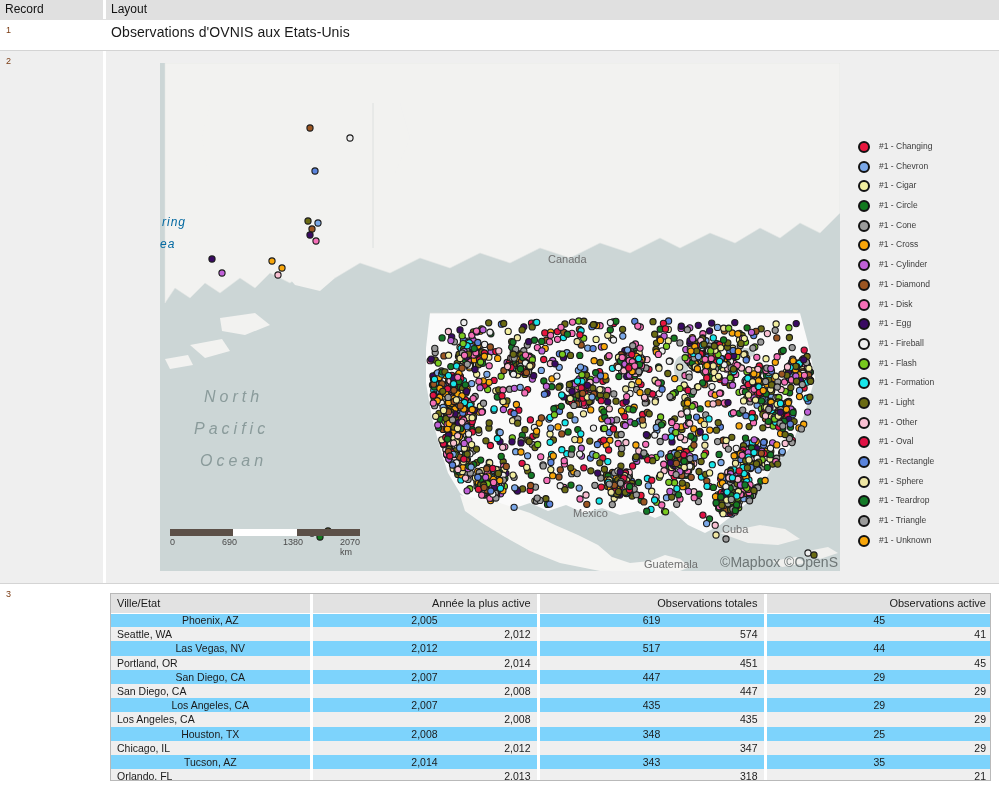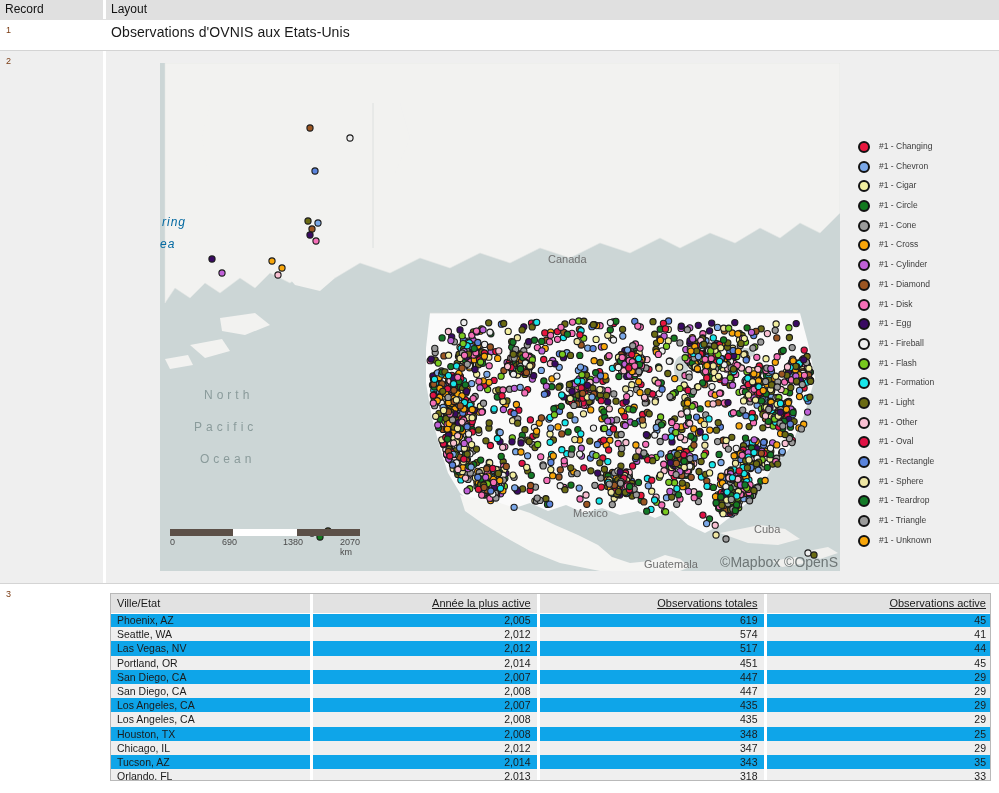--- a/index.html
+++ b/index.html
@@ -63,21 +63,21 @@
   .map {
     position: absolute; left: 54px; top: 12px; width: 680px; height: 508px;
     background: #ccd6d6; overflow: hidden;
   }
   .map-svg { position: absolute; left: 0; top: 0; }
   .mlabel {
     position: absolute; font-size: 10px; color: #7b7b7b;
     white-space: nowrap; pointer-events: none;
   }
   .mlabel.ocean {
-    color: #8a9b9b; font-size: 12px; letter-spacing: 4px; 
+    color: #8a9b9b; font-size: 16px; letter-spacing: 4px; font-style: italic;
     font-weight: 300;
   }
   .mlabel.sea {
     color: #0369a1; font-size: 12px; letter-spacing: 1px; font-style: italic;
   }
   .mlabel.country { color: #6f6f6f; font-size: 11px; }
 
   
   .scalebar { position: absolute; left: 10px; bottom: 22px; width: 200px; }
   .sb-track { display: flex; height: 7px; width: 190px; }
@@ -116,29 +116,29 @@
     border: 1px solid #b9b9b9; background: #fff; overflow: hidden;
   }
   table.tbl { border-collapse: collapse; width: 100%; table-layout: fixed; }
   table.tbl th {
     background: #e2e2e2; font-size: 11px; font-weight: normal; color: #1b1b1b;
     height: 19px; padding: 0 6px; border-right: 3px solid #ffffff;
     border-bottom: 1px solid #ffffff;
   }
   table.tbl th:last-child { border-right: 0; }
   table.tbl th.c0 { text-align: left; }
-  table.tbl th.num { text-align: right; text-decoration: underline; }
+  table.tbl th.num { text-align: right; }
   table.tbl td {
     font-size: 10.5px; color: #1b1b1b; height: 14.2px; padding: 0 6px;
     border-right: 3px solid #ffffff; white-space: nowrap;
   }
   table.tbl td:last-child { border-right: 0; }
   table.tbl td.c0 { text-align: left; }
   table.tbl td.num { text-align: right; }
-  table.tbl tr.odd td { background: #0ea5e9; }
+  table.tbl tr.odd td { background: #7dd3fc; text-align: center; }
   table.tbl tr.even td { background: #efefef; }
   .col0 { width: 200px; }
   .col1 { width: 227px; }
   .col2 { width: 227px; }
   .col3 { width: 227px; }
 </style>
 </head>
 <body>
 
 <div id="app">
@@ -2749,21 +2749,21 @@
 
         <div class="mlabel sea" style="left:2px; top:152px;">ring</div>
         <div class="mlabel sea" style="left:0px; top:174px;text-align:right;">ea</div>
 
         <div class="mlabel ocean" style="left:44px; top:325px;">North</div>
         <div class="mlabel ocean" style="left:34px; top:357px;text-align:center;">Pacific</div>
         <div class="mlabel ocean" style="left:40px; top:389px;">Ocean</div>
 
         <div class="mlabel country" style="left:388px; top:190px;">Canada</div>
         <div class="mlabel country" style="left:413px; top:444px;">Mexico</div>
-        <div class="mlabel country" style="left:594px; top:460px;">Cuba</div>
+        <div class="mlabel country" style="left:562px; top:460px;">Cuba</div>
         <div class="mlabel country" style="left:484px; top:495px;">Guatemala</div>
 
         <div class="scalebar">
           <div class="sb-track">
             <div class="sb-seg sb-dark"></div>
             <div class="sb-seg sb-light"></div>
             <div class="sb-seg sb-dark"></div>
           </div>
           <div class="sb-ticks">
             <span style="left:0px">0</span>
@@ -2951,20 +2951,20 @@
             <tr class="odd">
               <td class="c0">Tucson, AZ</td>
               <td class="num">2,014</td>
               <td class="num">343</td>
               <td class="num">35</td>
             </tr>
             <tr class="even">
               <td class="c0">Orlando, FL</td>
               <td class="num">2,013</td>
               <td class="num">318</td>
-              <td class="num">33</td>
+              <td class="num">21</td>
             </tr>
           </tbody>
       </table>
     </div>
   </div>
 
 </div>
 
 </body></html>

